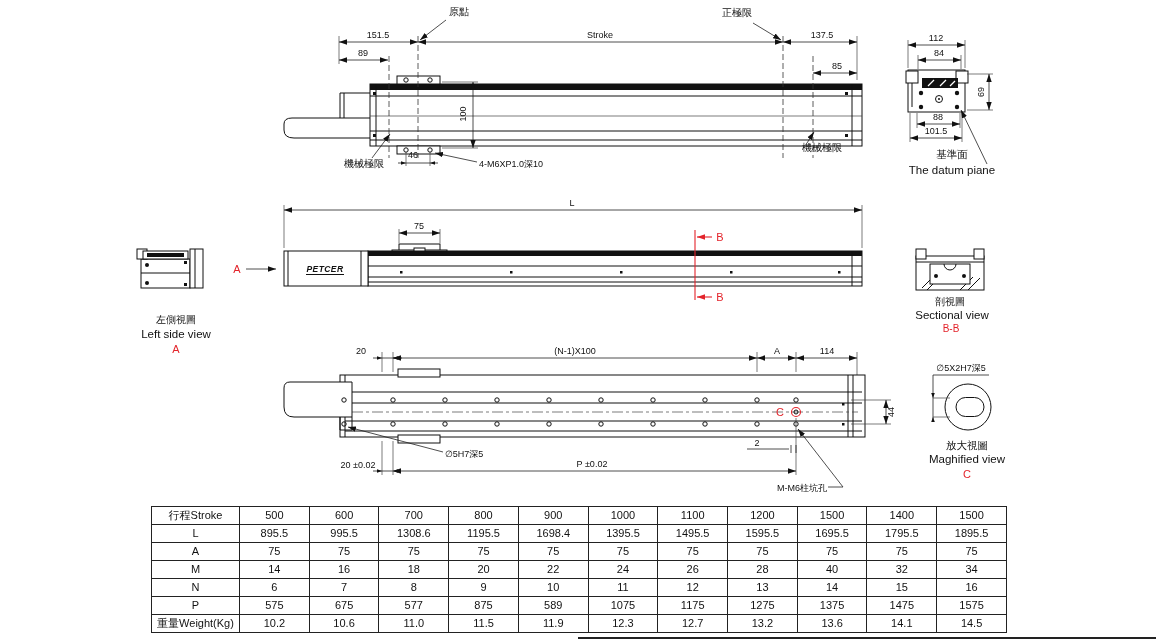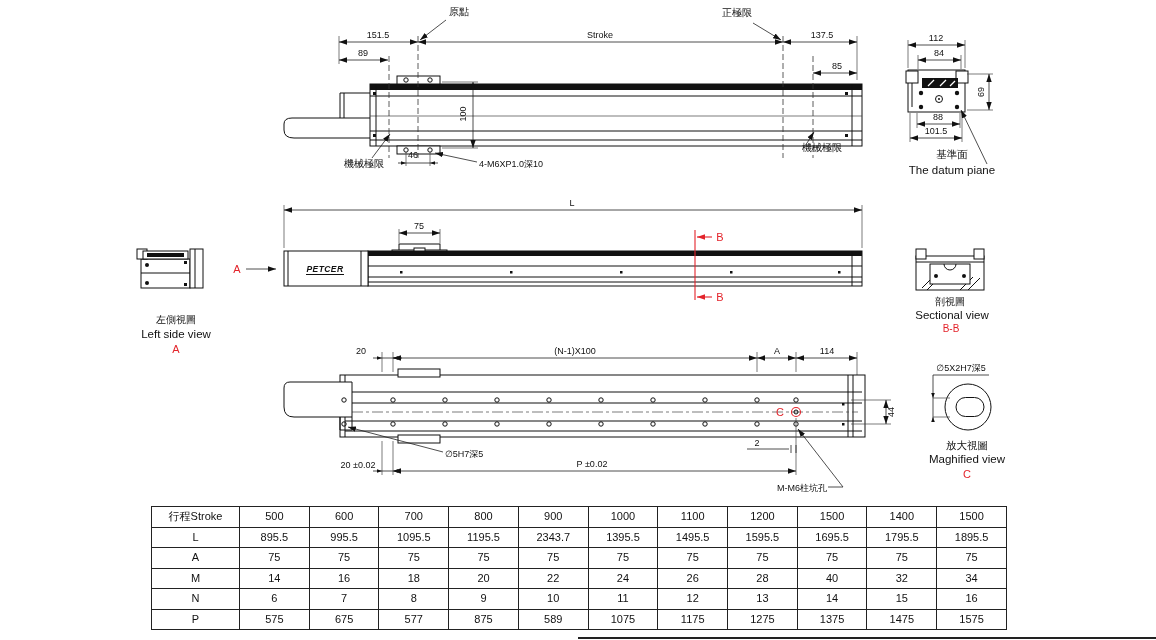--- a/index.html
+++ b/index.html
@@ -360,23 +360,23 @@
             <td>1100</td>
             <td>1200</td>
             <td>1500</td>
             <td>1400</td>
             <td>1500</td>
           </tr>
           <tr>
             <td class="lbl">L</td>
             <td>895.5</td>
             <td>995.5</td>
-            <td>1095.5</td>
+            <td>1308.6</td>
             <td>1195.5</td>
-            <td>2343.7</td>
+            <td>1698.4</td>
             <td>1395.5</td>
             <td>1495.5</td>
             <td>1595.5</td>
             <td>1695.5</td>
             <td>1795.5</td>
             <td>1895.5</td>
           </tr>
           <tr>
             <td class="lbl">A</td>
             <td>75</td>
@@ -426,18 +426,32 @@
             <td>577</td>
             <td>875</td>
             <td>589</td>
             <td>1075</td>
             <td>1175</td>
             <td>1275</td>
             <td>1375</td>
             <td>1475</td>
             <td>1575</td>
           </tr>
+          <tr>
+            <td class="lbl">重量Weight(Kg)</td>
+            <td>10.2</td>
+            <td>10.6</td>
+            <td>11.0</td>
+            <td>11.5</td>
+            <td>11.9</td>
+            <td>12.3</td>
+            <td>12.7</td>
+            <td>13.2</td>
+            <td>13.6</td>
+            <td>14.1</td>
+            <td>14.5</td>
+          </tr>
         </tbody>
     </table>
   </div>
 
   <div id="bottom-frame"></div>
 </div>
 
 </body></html>

